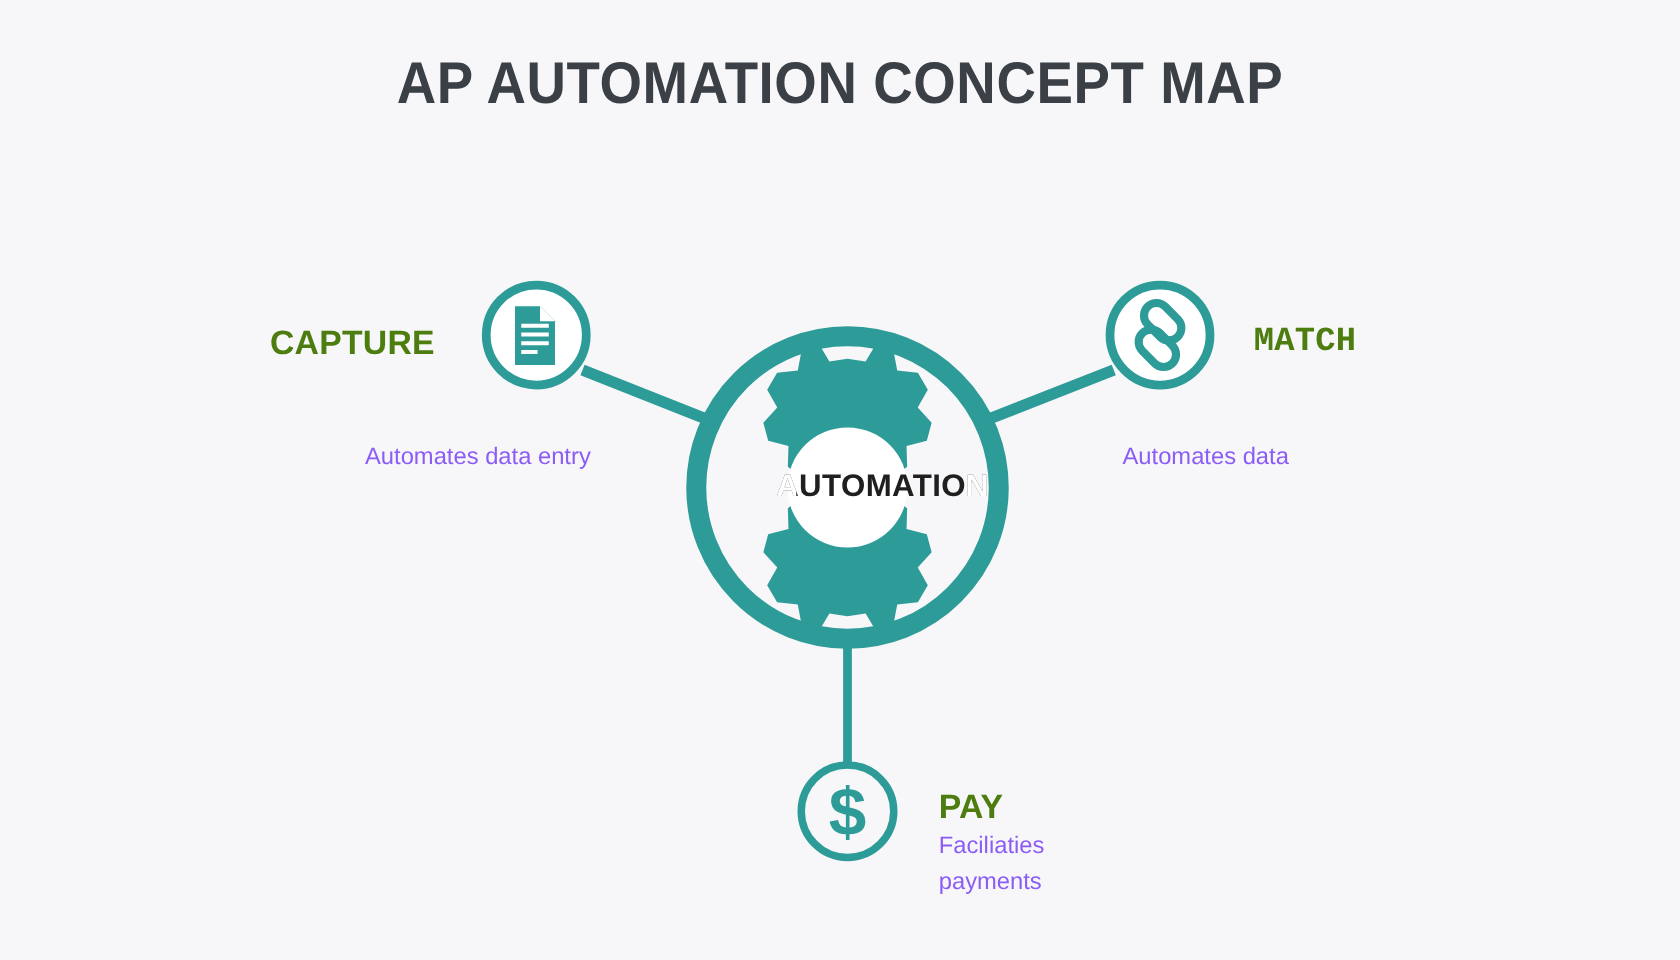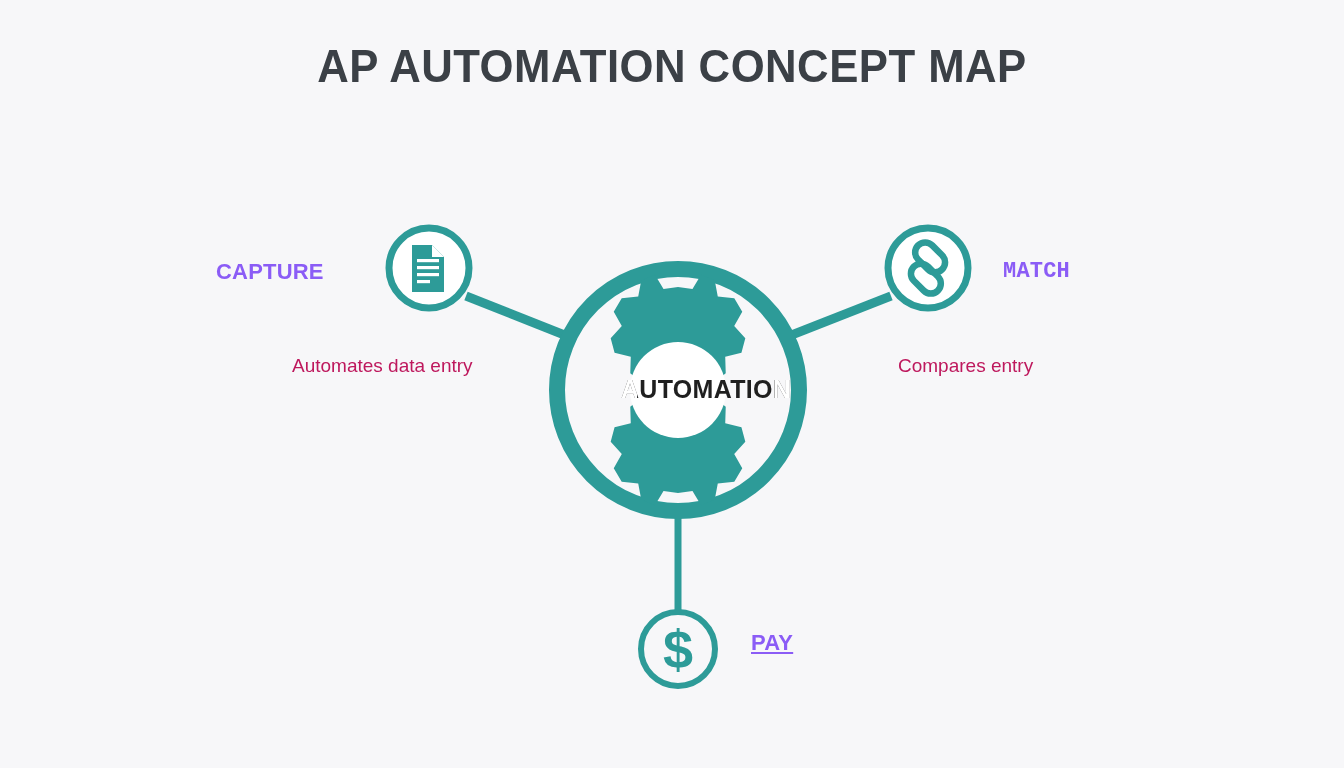--- a/index.html
+++ b/index.html
@@ -40,39 +40,39 @@
   #diagram {
     position: absolute;
     left: 0;
     top: 0;
     width: 1344px;
     height: 768px;
   }
   
   .node-label {
     position: absolute;
-    font-size: 22px;
+    font-size: 27px;
     font-weight: bold;
-    color: #8b5cf6;
+    color: #4d7c0f;
     white-space: nowrap;
     letter-spacing: 0.2px;
   }
   .node-caption {
     position: absolute;
     font-size: 19px;
     font-weight: normal;
-    color: #be185d;
+    color: #8b5cf6;
     white-space: nowrap;
     line-height: 1.5;
   }
   #capture-label { left: 216px; top: 259px; }
   #capture-caption { left: 292px; top: 352px; }
   #match-label { left: 1003px; top: 259px; font-family: Liberation Mono, monospace; }
   #match-caption { left: 898px; top: 352px; }
-  #pay-label { left: 751px; top: 630px; text-decoration: underline; }
+  #pay-label { left: 751px; top: 630px; }
   #pay-caption { left: 751px; top: 663px; white-space: normal; width: 120px; }
   
   .hub-text {
     position: absolute;
     left: 604px;
     top: 375px;
     width: 204px;
     text-align: center;
     font-size: 25px;
     font-weight: bold;
@@ -158,17 +158,18 @@
     </g>
   </svg>
 
   <div class="hub-text hub-text-dark">AUTOMATION</div>
   <div class="hub-text hub-text-light">AUTOMATION</div>
 
   <div class="node-label" id="capture-label">CAPTURE</div>
   <div class="node-caption" id="capture-caption">Automates data entry</div>
 
   <div class="node-label" id="match-label">MATCH</div>
-  <div class="node-caption" id="match-caption">Compares entry</div>
+  <div class="node-caption" id="match-caption">Automates data</div>
 
   <div class="node-label" id="pay-label">PAY</div>
+  <div class="node-caption" id="pay-caption">Faciliaties payments</div>
 
 </div>
 
 </body></html>

